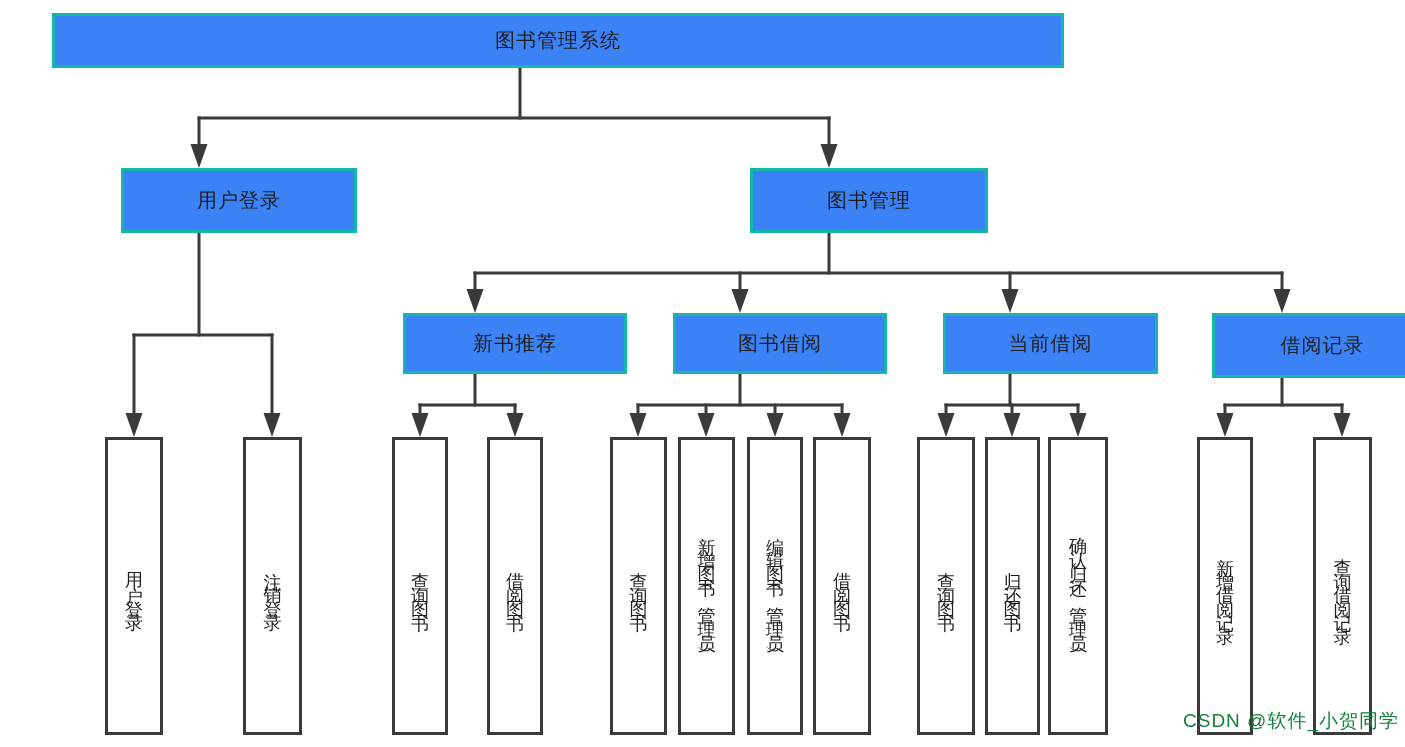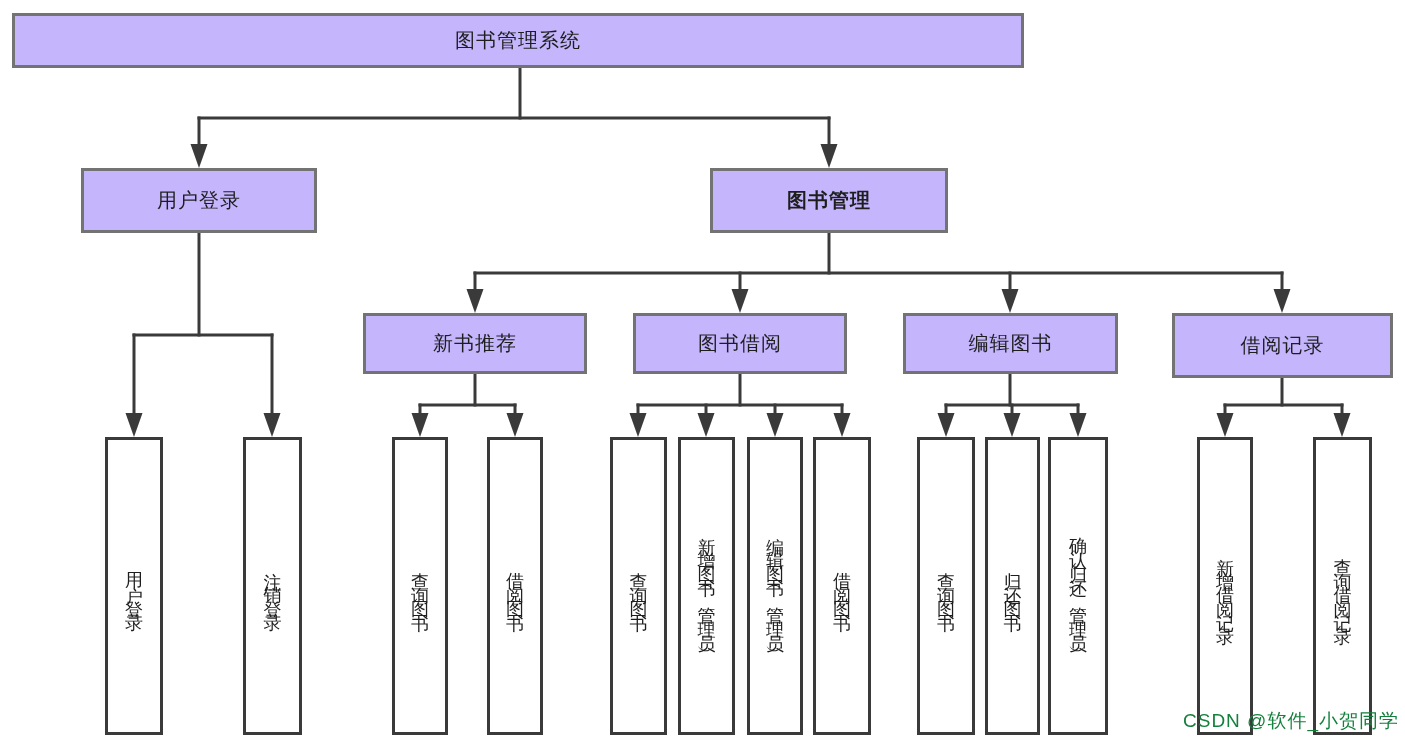--- a/index.html
+++ b/index.html
@@ -14,29 +14,30 @@
   }
   .wires {
     position: absolute;
     left: 0;
     top: 0;
     z-index: 0;
   }
   .hbox {
     position: absolute;
     box-sizing: border-box;
-    border: 3px solid #737373;
-    background: #c4b5fd;
+    border: 3px solid #14b8a6;
+    background: #3b82f6;
     display: flex;
     align-items: center;
     justify-content: center;
     font-size: 20px;
     letter-spacing: 1px;
     white-space: nowrap;
     z-index: 1;
+    margin-left: 40px;
   }
   .vbox {
     position: absolute;
     box-sizing: border-box;
     border: 3px solid #3a3a3a;
     background: #ffffff;
     display: flex;
     align-items: center;
     justify-content: center;
     writing-mode: vertical-rl;
@@ -127,25 +128,25 @@
       <use href="#ah" x="1012" y="437"></use>
       <use href="#ah" x="1078" y="437"></use>
       <use href="#ah" x="1225" y="437"></use>
       <use href="#ah" x="1342" y="437"></use>
     </g>
   </svg>
 
   <div class="hbox" style="left:12px; top:13px; width:1012px; height:55px;">图书管理系统</div>
 
   <div class="hbox" style="left:81px; top:168px; width:236px; height:65px;">用户登录</div>
-  <div class="hbox" style="left:710px; top:168px; width:238px; height:65px;font-weight:bold;">图书管理</div>
+  <div class="hbox" style="left:710px; top:168px; width:238px; height:65px;">图书管理</div>
 
   <div class="hbox" style="left:363px; top:313px; width:224px; height:61px;">新书推荐</div>
   <div class="hbox" style="left:633px; top:313px; width:214px; height:61px;">图书借阅</div>
-  <div class="hbox" style="left:903px; top:313px; width:215px; height:61px;">编辑图书</div>
+  <div class="hbox" style="left:903px; top:313px; width:215px; height:61px;">当前借阅</div>
   <div class="hbox" style="left:1172px; top:313px; width:221px; height:65px;">借阅记录</div>
 
   <div class="vbox" style="left:105px; top:437px; width:58px; height:298px;">用户登录</div>
   <div class="vbox" style="left:243px; top:437px; width:59px; height:298px;">注销登录</div>
 
   <div class="vbox" style="left:392px; top:437px; width:56px; height:298px;">查询图书</div>
   <div class="vbox" style="left:487px; top:437px; width:56px; height:298px;">借阅图书</div>
 
   <div class="vbox" style="left:610px; top:437px; width:57px; height:298px;">查询图书</div>
   <div class="vbox" style="left:678px; top:437px; width:57px; height:298px;">新增图书（管理员）</div>

